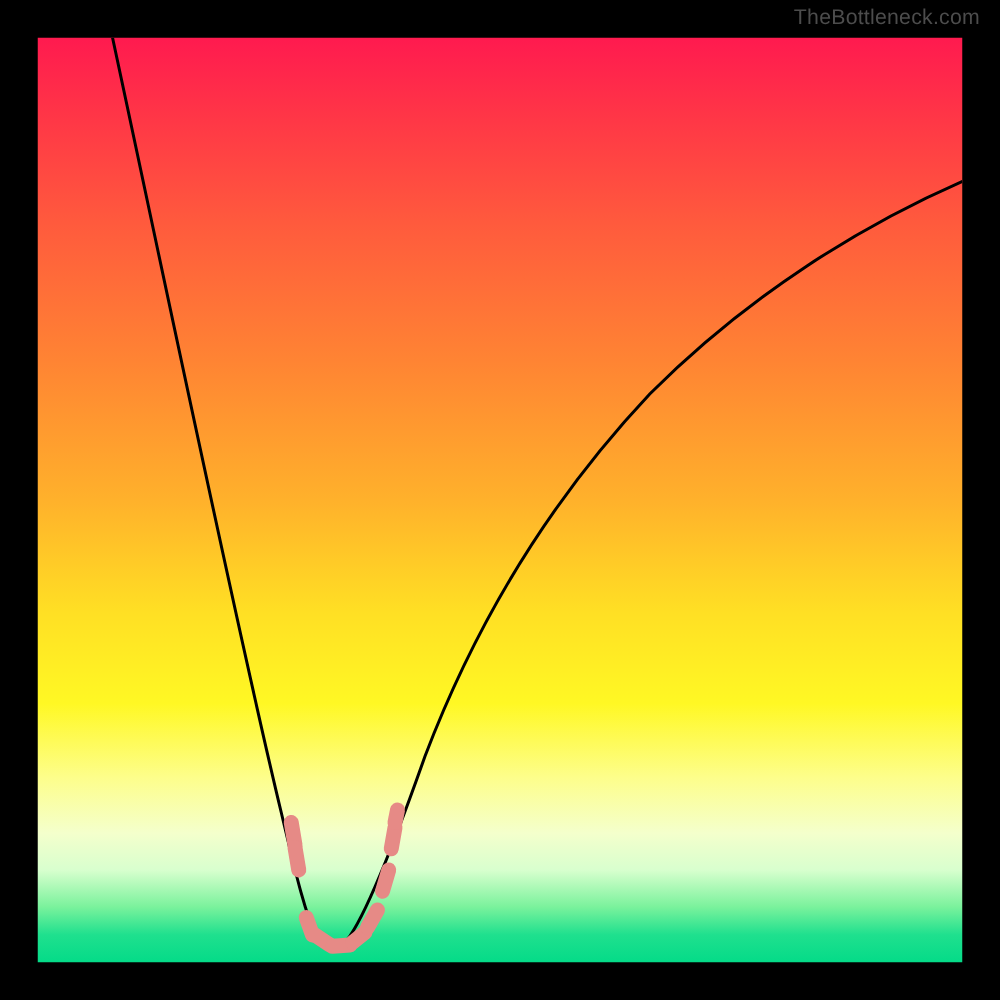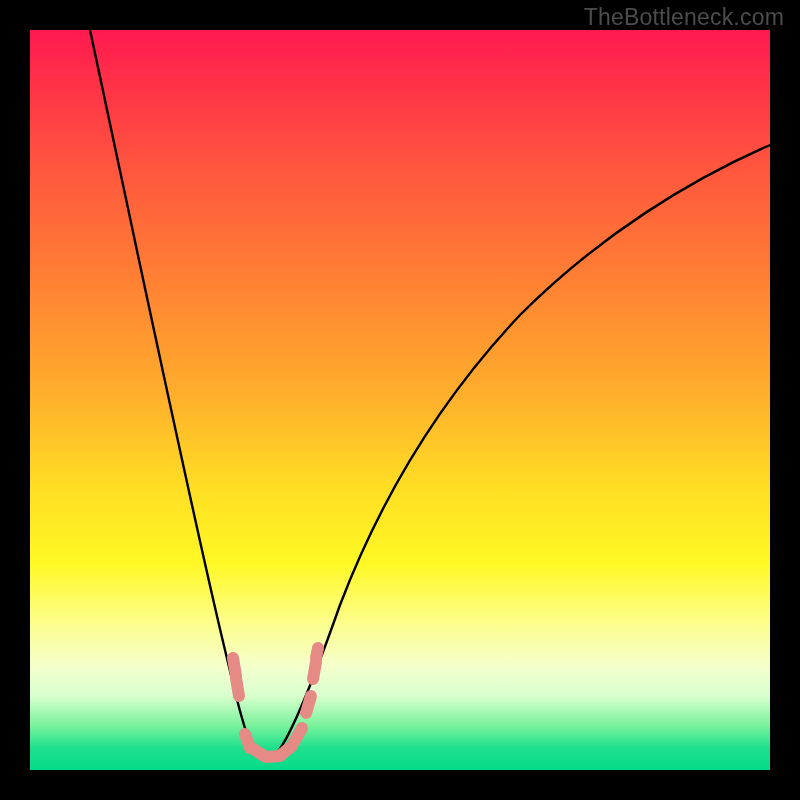--- a/index.html
+++ b/index.html
@@ -48,21 +48,21 @@
     top: 0;
     width: 740px;
     height: 740px;
     pointer-events: none;
   }
   .watermark {
     position: absolute;
     top: 4px;
     right: 16px;
     color: #4c4c4c;
-    font-size: 23px;
+    font-size: 17px;
     letter-spacing: 0.2px;
     font-weight: 500;
   }
 </style>
 </head>
 <body>
 
 <div class="watermark">TheBottleneck.com</div>
 
 <div class="frame">

